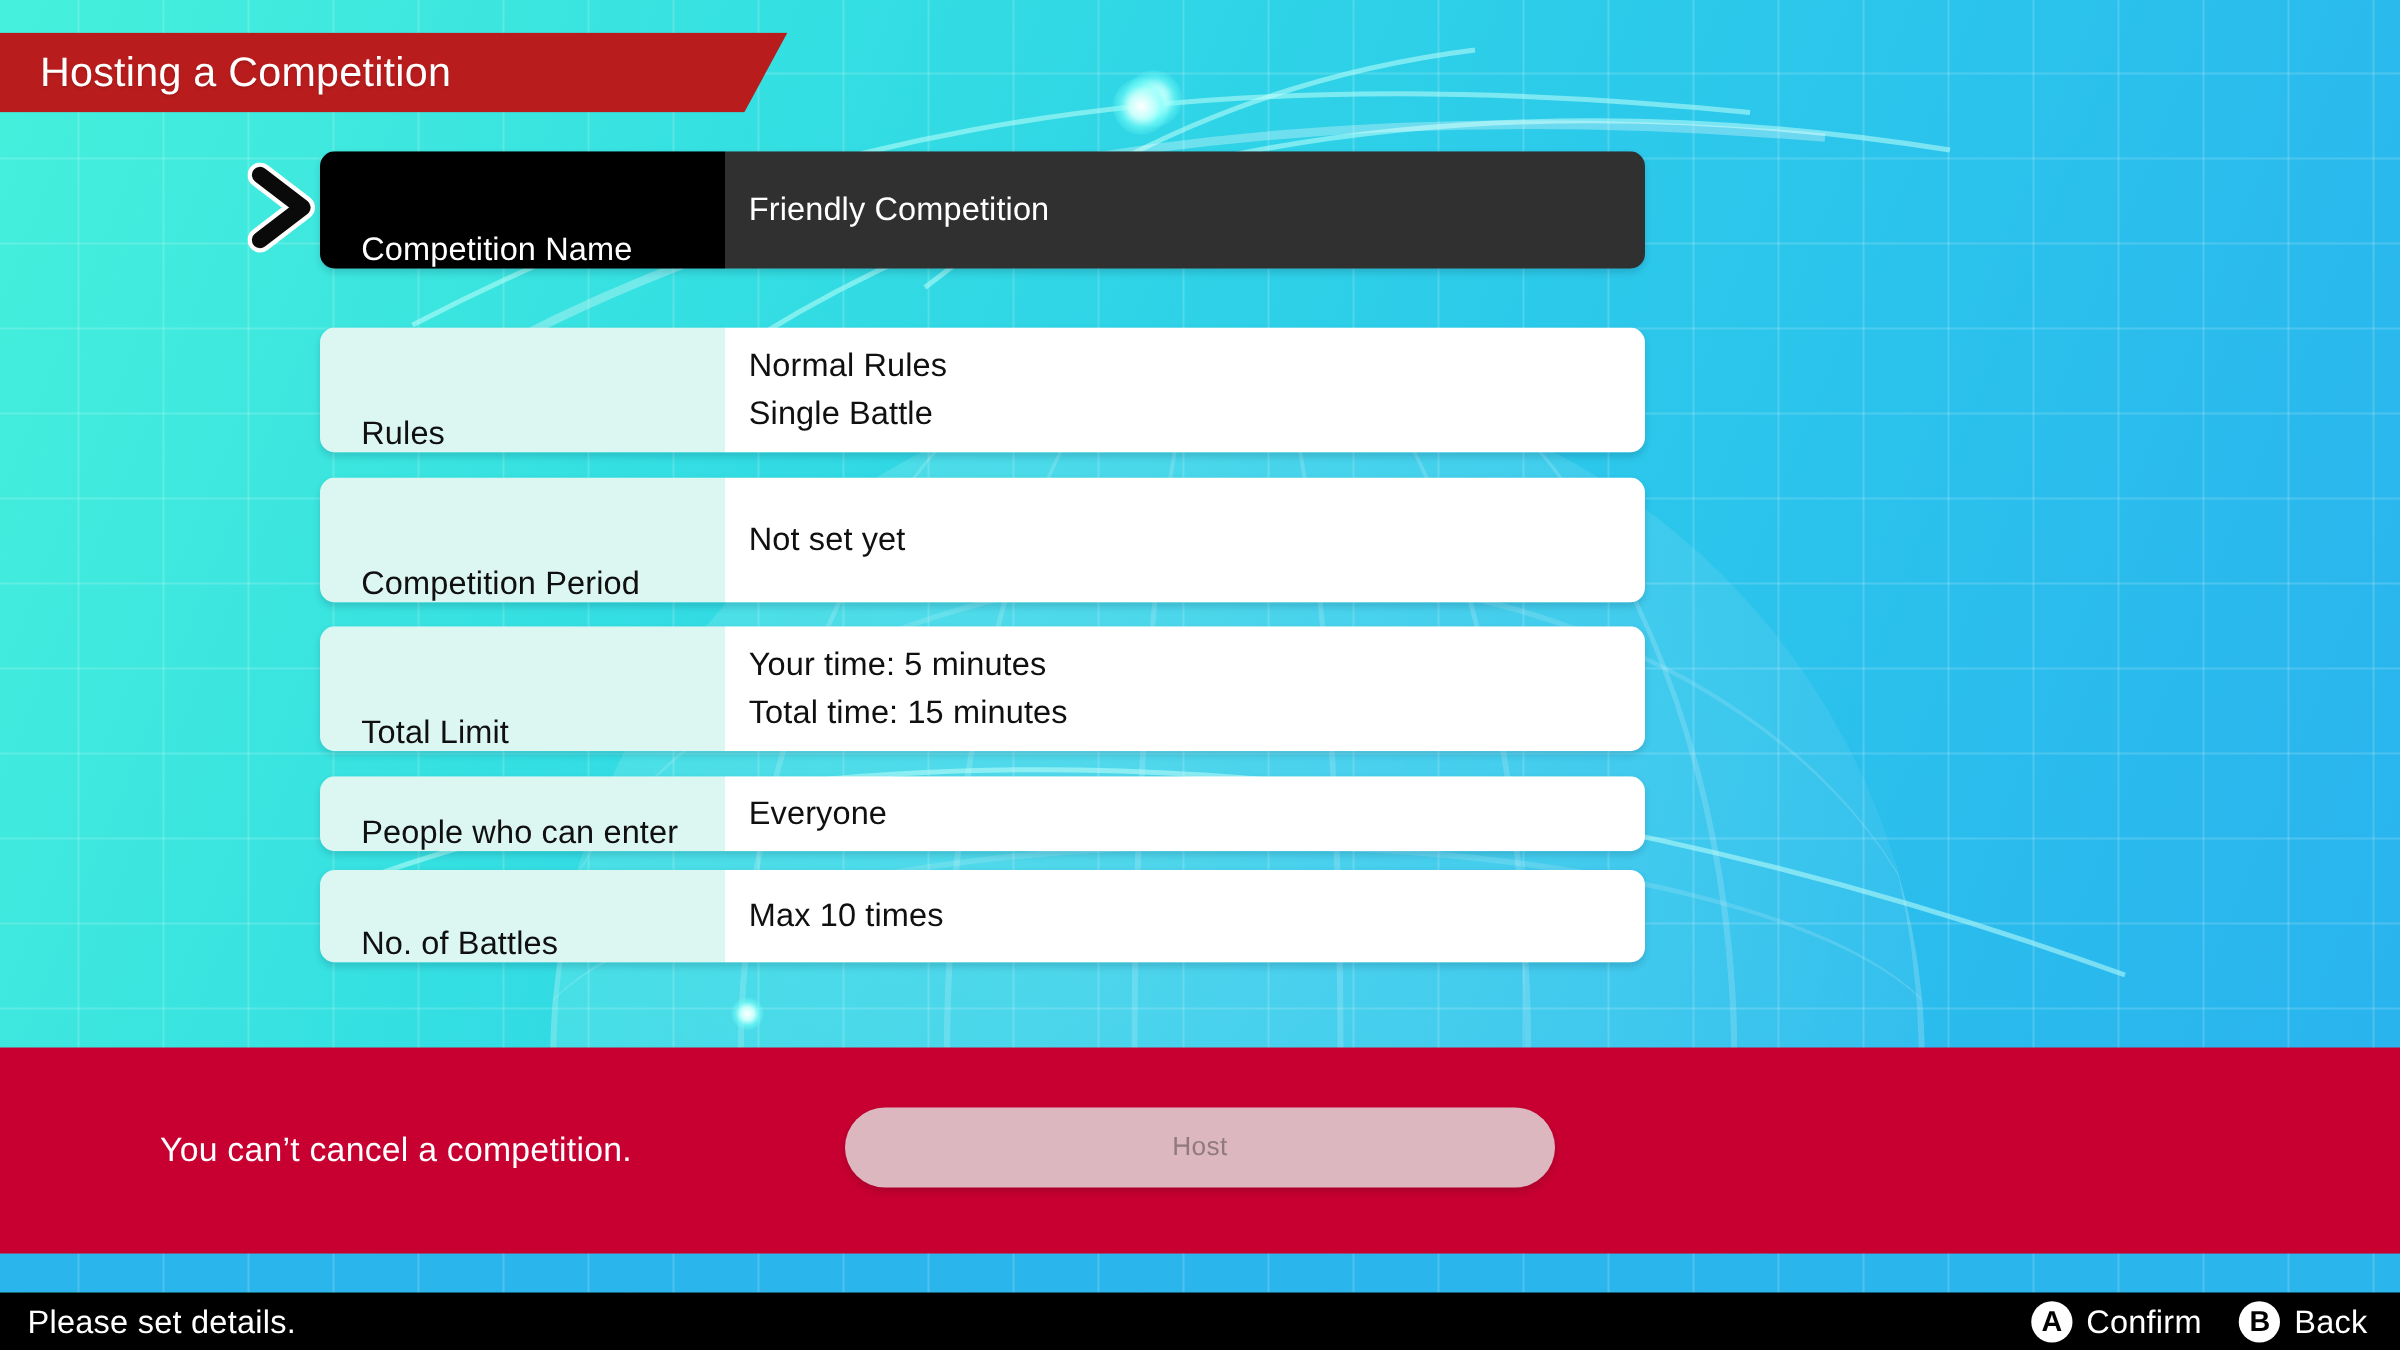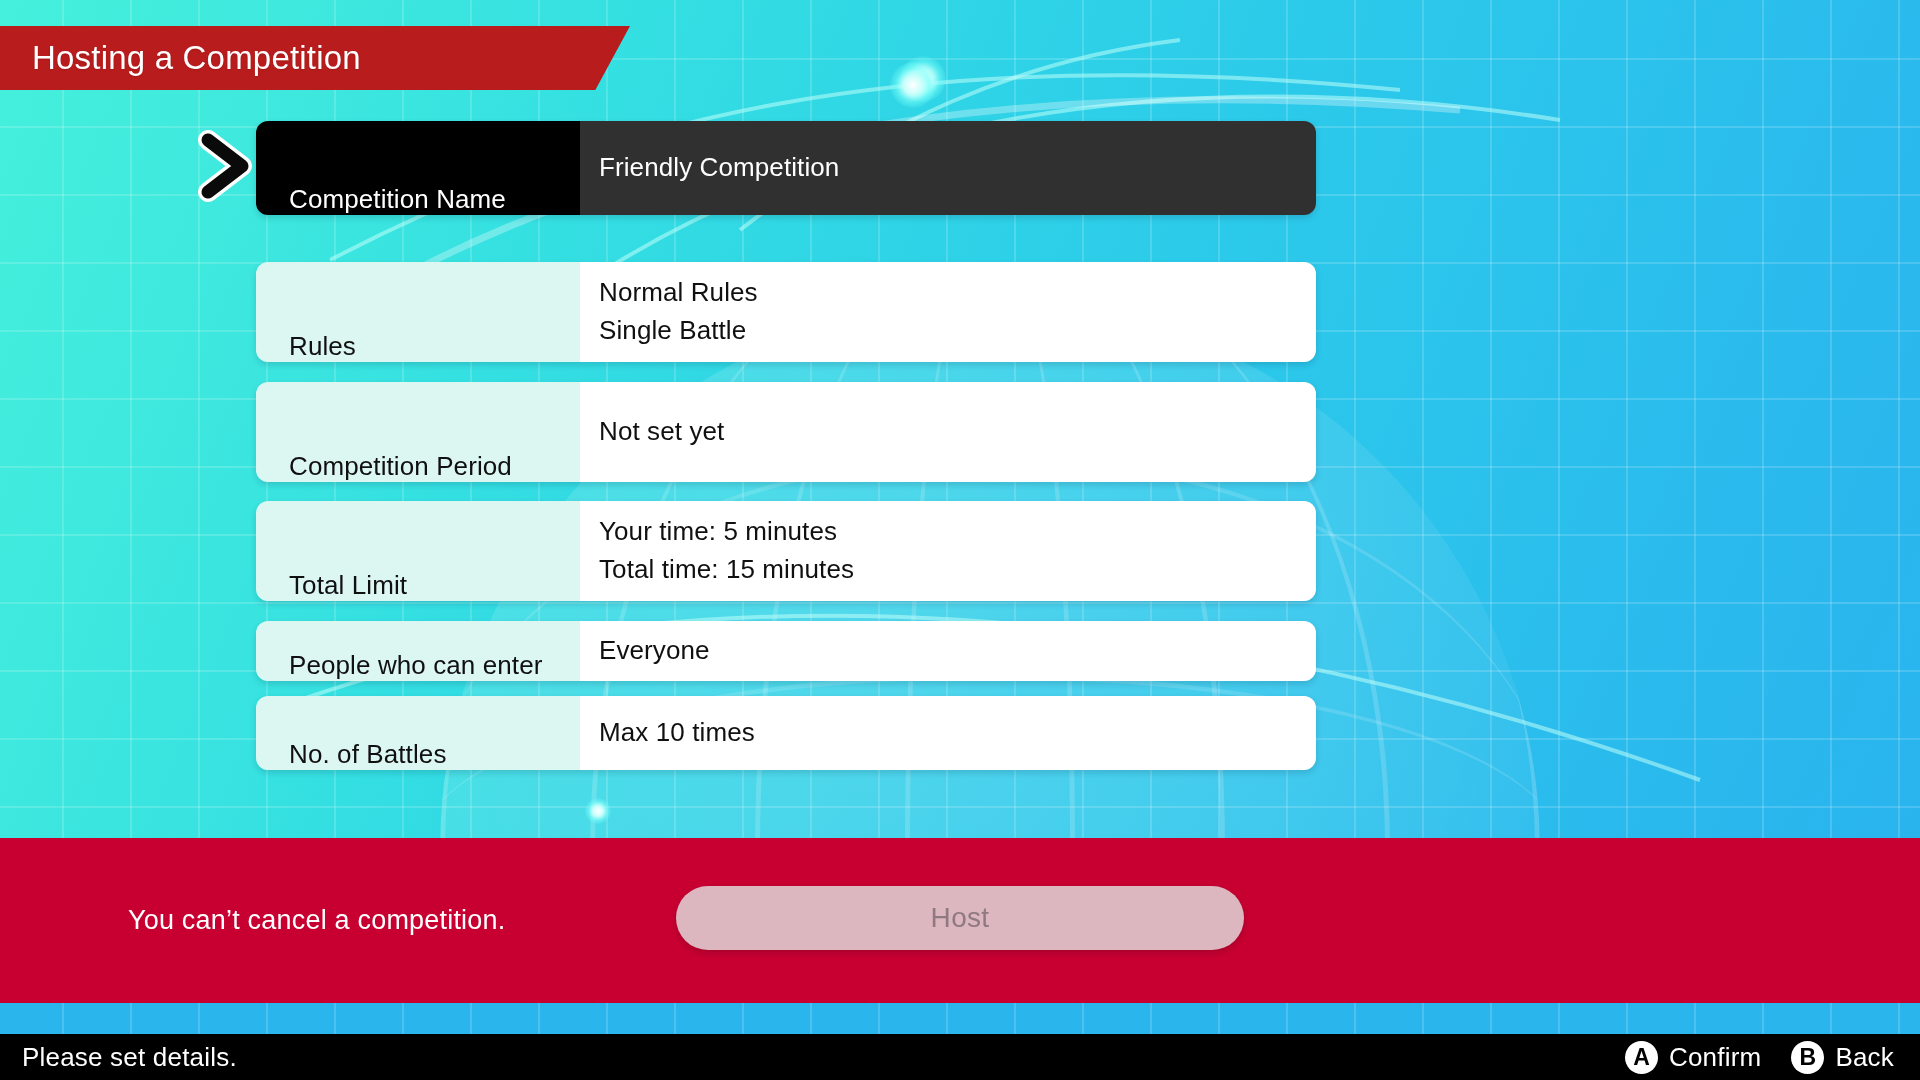--- a/index.html
+++ b/index.html
@@ -121,21 +121,21 @@
   }
   .host-btn {
     position:absolute; left:676px; top:886px;
     width:568px; height:64px; border-radius:32px;
     background:#ddb7bf;
     display:flex; align-items:center; justify-content:center;
     border:none; cursor:default;
     box-shadow:0 3px 7px rgba(0,0,0,0.17);
   }
   .host-btn .txt {
-    font-size:28px; color:#8f7a80; font-weight:400; letter-spacing:.3px;
+    font-size:21px; color:#8f7a80; font-weight:400; letter-spacing:.3px;
   }
 
   
   .blue-strip {
     position:absolute; left:0; top:1003px; width:1920px; height:31px;
     background:#2ab5ec;
     background-image:linear-gradient(to right, rgba(255,255,255,0.16) 2px, transparent 2px);
     background-size:68px 100%;
     background-position:-6px 0;
   }

